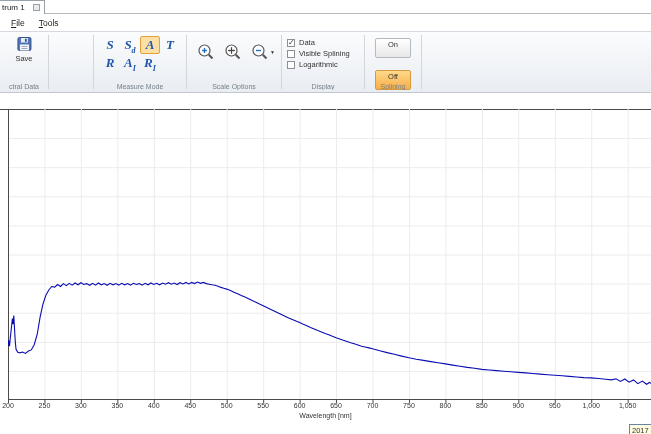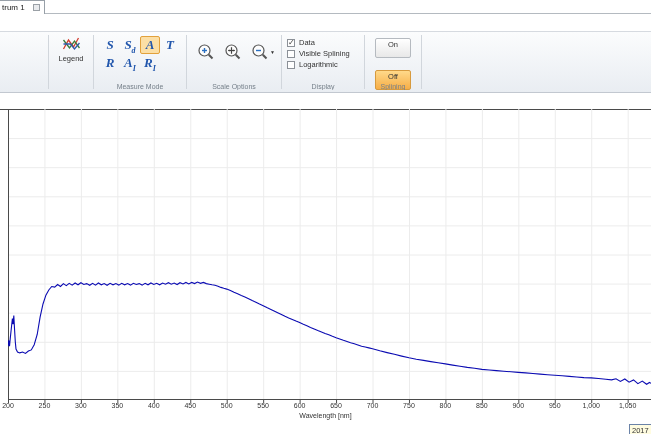--- a/index.html
+++ b/index.html
@@ -77,36 +77,43 @@
 <div id="app">
 
   <div class="tabbar">
     <div class="underline"></div>
     <div class="tab">
       <span>trum 1</span>
       <span class="tab-icon"></span>
     </div>
   </div>
 
+  <div class="menubar" id="menubar">
+      <span class="menu-item"><u>F</u>ile</span>
+      <span class="menu-item"><u>T</u>ools</span>
+    </div>
 
   <div class="toolbar">
 
+    <div class="group" style="left:0;width:48px;">
+      <button class="big-btn">
+        <svg width="16" height="16" viewBox="0 0 16 16">
+          <rect x="1.5" y="1.5" width="13" height="13" rx="1.5" fill="#4f74b8" stroke="#33518c"></rect>
+          <rect x="4.5" y="2" width="7" height="4.5" fill="#e9eef5"></rect>
+          <rect x="8.5" y="2.8" width="1.8" height="3" fill="#33518c"></rect>
+          <rect x="3.5" y="8.5" width="9" height="6" fill="#f5f7fa"></rect>
+          <line x1="5" y1="10.5" x2="11" y2="10.5" stroke="#9aa7bb"></line>
+          <line x1="5" y1="12.5" x2="11" y2="12.5" stroke="#9aa7bb"></line>
+        </svg>
+        <span>Save</span>
+      </button>
+      <div class="group-caption">ctral Data</div>
+    </div>
     <div class="sep" style="left:48px;"></div>
 
-    <div class="group" style="left:49px;width:44px;">
-      <button class="big-btn">
-        <svg width="18" height="16" viewBox="0 0 18 16">
-          <polyline points="1,13 6,4 11,11 16,2" fill="none" stroke="#d23b2e" stroke-width="1.3"></polyline>
-          <polyline points="1,4 7,12 12,5 17,12" fill="none" stroke="#3a7c3a" stroke-width="1.3"></polyline>
-          <polyline points="1,8 8,8 12,13 17,7" fill="none" stroke="#2f57a8" stroke-width="1.3"></polyline>
-        </svg>
-        <span>Legend</span>
-      </button>
-      <div class="group-caption"></div>
-    </div>
     <div class="sep" style="left:93px;"></div>
 
     <div class="group" style="left:94px;width:92px;">
       <div class="mm-grid" id="measure-modes">
           <span class="mm">S</span>
           <span class="mm">S<sub>d</sub></span>
           <span class="mm active">A</span>
           <span class="mm">T</span>
           <span class="mm">R</span>
           <span class="mm">A<sub>I</sub></span>

